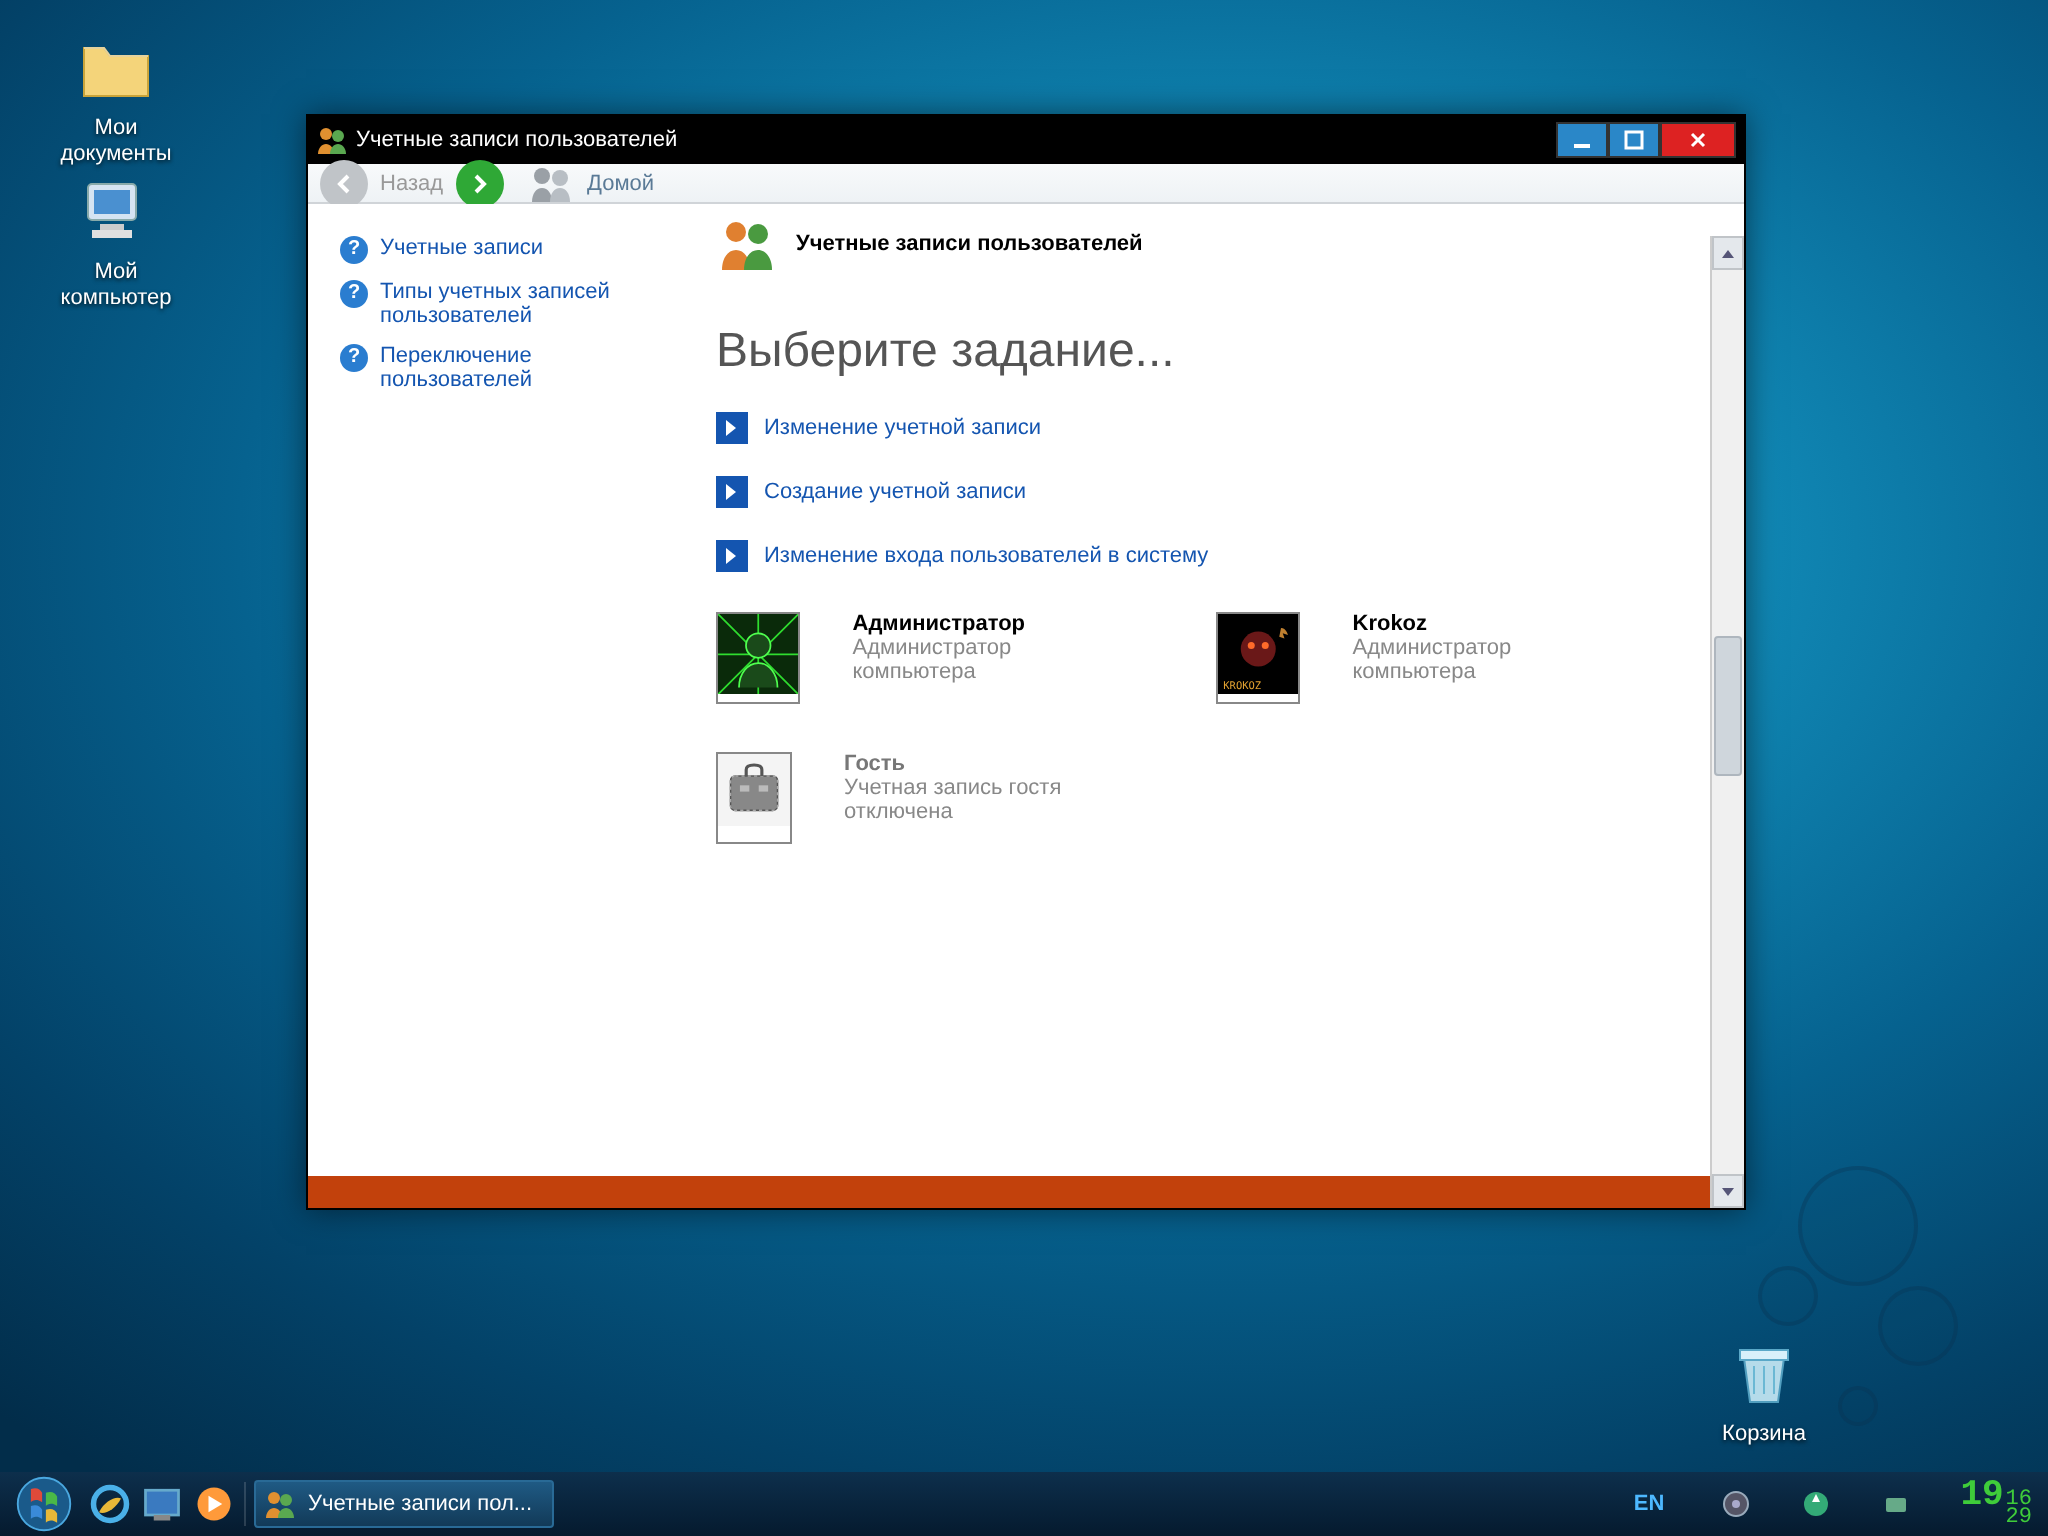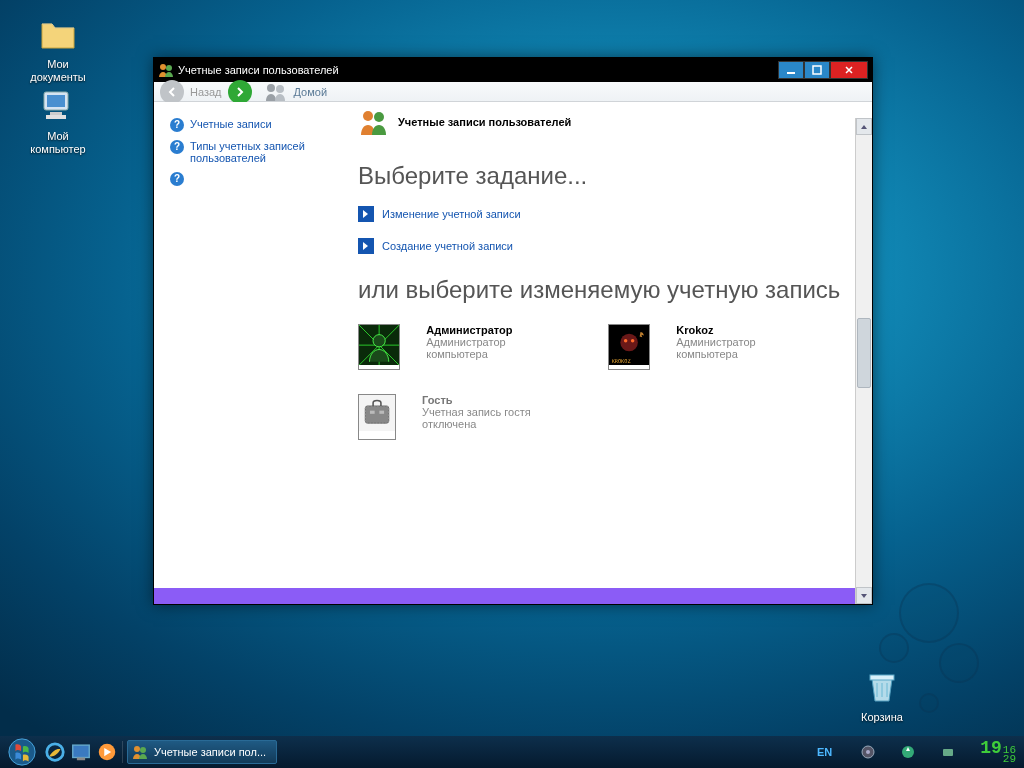--- a/index.html
+++ b/index.html
@@ -8,21 +8,21 @@
 
 .wmark { position: absolute; right: 25px; bottom: 45px; width: 130px; height: 150px; pointer-events: none; opacity: .55; }
 .wmark .blob { position: absolute; border-radius: 50%; border: 2px solid rgba(10,50,80,.6); background: rgba(10,60,90,.15); }
 
 
 .desk-icon { position: absolute; width: 72px; text-align: center; cursor: pointer; }
 .desk-icon .ic { width: 40px; height: 40px; margin: 0 auto 4px; }
 .desk-icon .lbl { color: #fff; font-size: 11px; line-height: 13px; text-shadow: 0 1px 2px rgba(0,0,0,.8); }
 
 
-.win { position: absolute; left: 153px; top: 57px; width: 720px; height: 548px; background: #8b5cf6; border: 1px solid #000; box-shadow: 0 0 15px rgba(0,0,0,.5); }
+.win { position: absolute; left: 153px; top: 57px; width: 720px; height: 548px; background: #c2410c; border: 1px solid #000; box-shadow: 0 0 15px rgba(0,0,0,.5); }
 .titlebar { height: 24px; background: #000; display: flex; align-items: center; padding: 0 4px; }
 .titlebar .ticon { width: 16px; height: 16px; margin-right: 4px; }
 .titlebar .ttext { color: #fff; font-size: 11px; flex: 1; }
 .winbtns { display: flex; gap: 0; }
 .winbtn { width: 26px; height: 18px; border: 1px solid #333; display: flex; align-items: center; justify-content: center; cursor: pointer; }
 .winbtn.min, .winbtn.max { background: #2a87c8; }
 .winbtn.close { width: 38px; background: #d22; }
 .winbtn svg { width: 10px; height: 10px; }
 
 
@@ -175,20 +175,21 @@
       <div class="side-item">
           <div class="qicon">?</div>
           <span>Учетные записи</span>
         </div>
       <div class="side-item">
           <div class="qicon">?</div>
           <span>Типы учетных записей пользователей</span>
         </div>
       <div class="side-item">
           <div class="qicon">?</div>
+          <span>Переключение пользователей</span>
         </div>
     </div>
 
     <div class="main">
       <div class="main-head">
         <div class="main-head-icon">
           <svg viewBox="0 0 30 28">
               <circle cx="10" cy="8" r="5" fill="#e08030"></circle>
               <circle cx="21" cy="9" r="5" fill="#4a9a40"></circle>
               <path d="M3 27c0-6 3-10 7-10s7 4 7 10" fill="#e08030"></path>
@@ -209,22 +210,29 @@
         <span class="txt">Изменение учетной записи</span>
       </div>
       <div class="task-link">
         <div class="arrow">
             <svg width="10" height="10" viewBox="0 0 10 10">
               <path d="M2 1l5 4-5 4" fill="#fff"></path>
             </svg>
           </div>
         <span class="txt">Создание учетной записи</span>
       </div>
-
-      <div class="big-h" style="margin-top:22px">или выберите изменяемую учетную запись</div>
+      <div class="task-link">
+        <div class="arrow">
+            <svg width="10" height="10" viewBox="0 0 10 10">
+              <path d="M2 1l5 4-5 4" fill="#fff"></path>
+            </svg>
+          </div>
+        <span class="txt">Изменение входа пользователей в систему</span>
+      </div>
+
 
       <div class="accounts">
         <div class="account">
           <div class="ava">
             <svg viewBox="0 0 46 46">
                 <rect width="46" height="46" fill="#0a2a0a"></rect>
                 <path d="M0 0l46 46M46 0L0 46M23 0v46M0 23h46" stroke="#2fdc2f" stroke-width="1"></path>
                 <circle cx="23" cy="18" r="7" fill="#1a4a1a" stroke="#4fff4f"></circle>
                 <path d="M12 42c0-8 5-14 11-14s11 6 11 14" fill="#1a4a1a" stroke="#4fff4f"></path>
               </svg>

